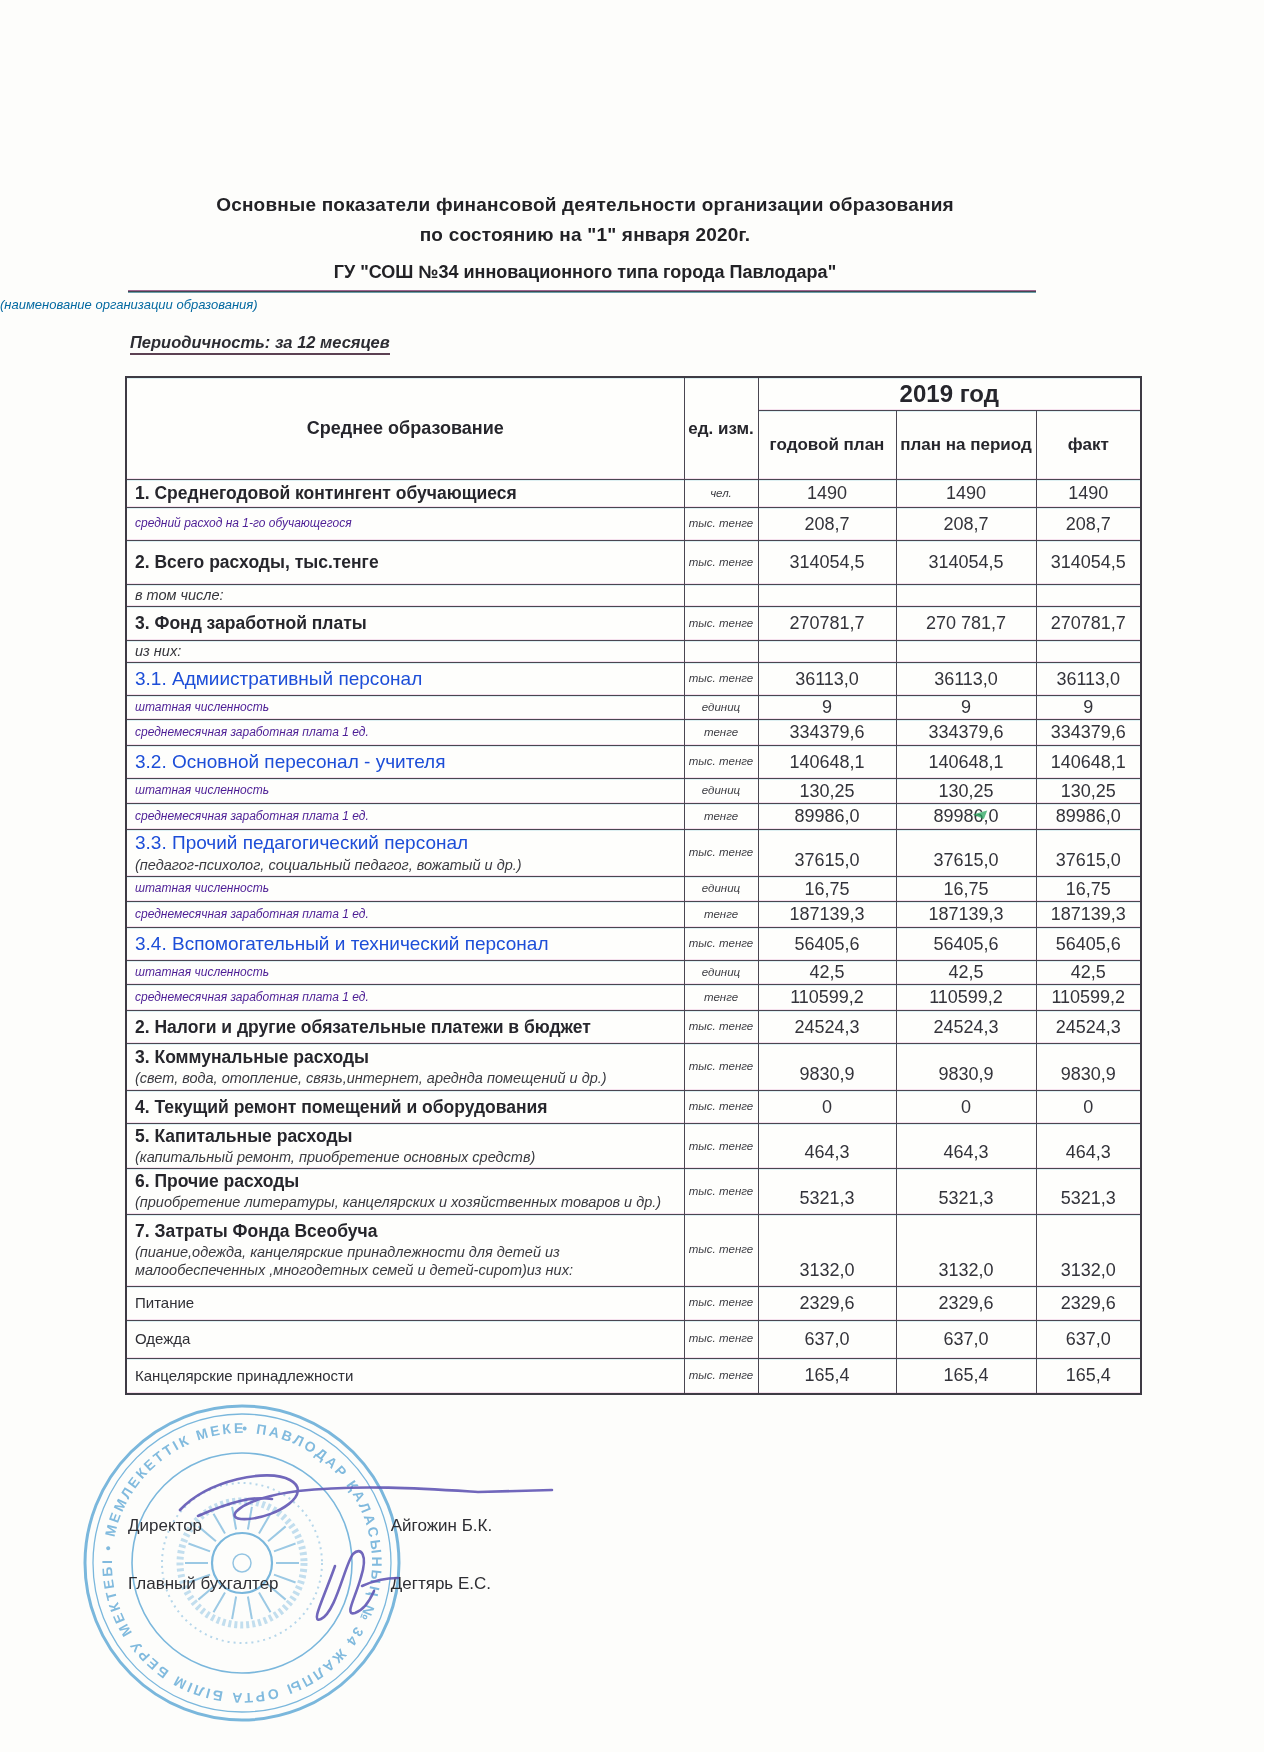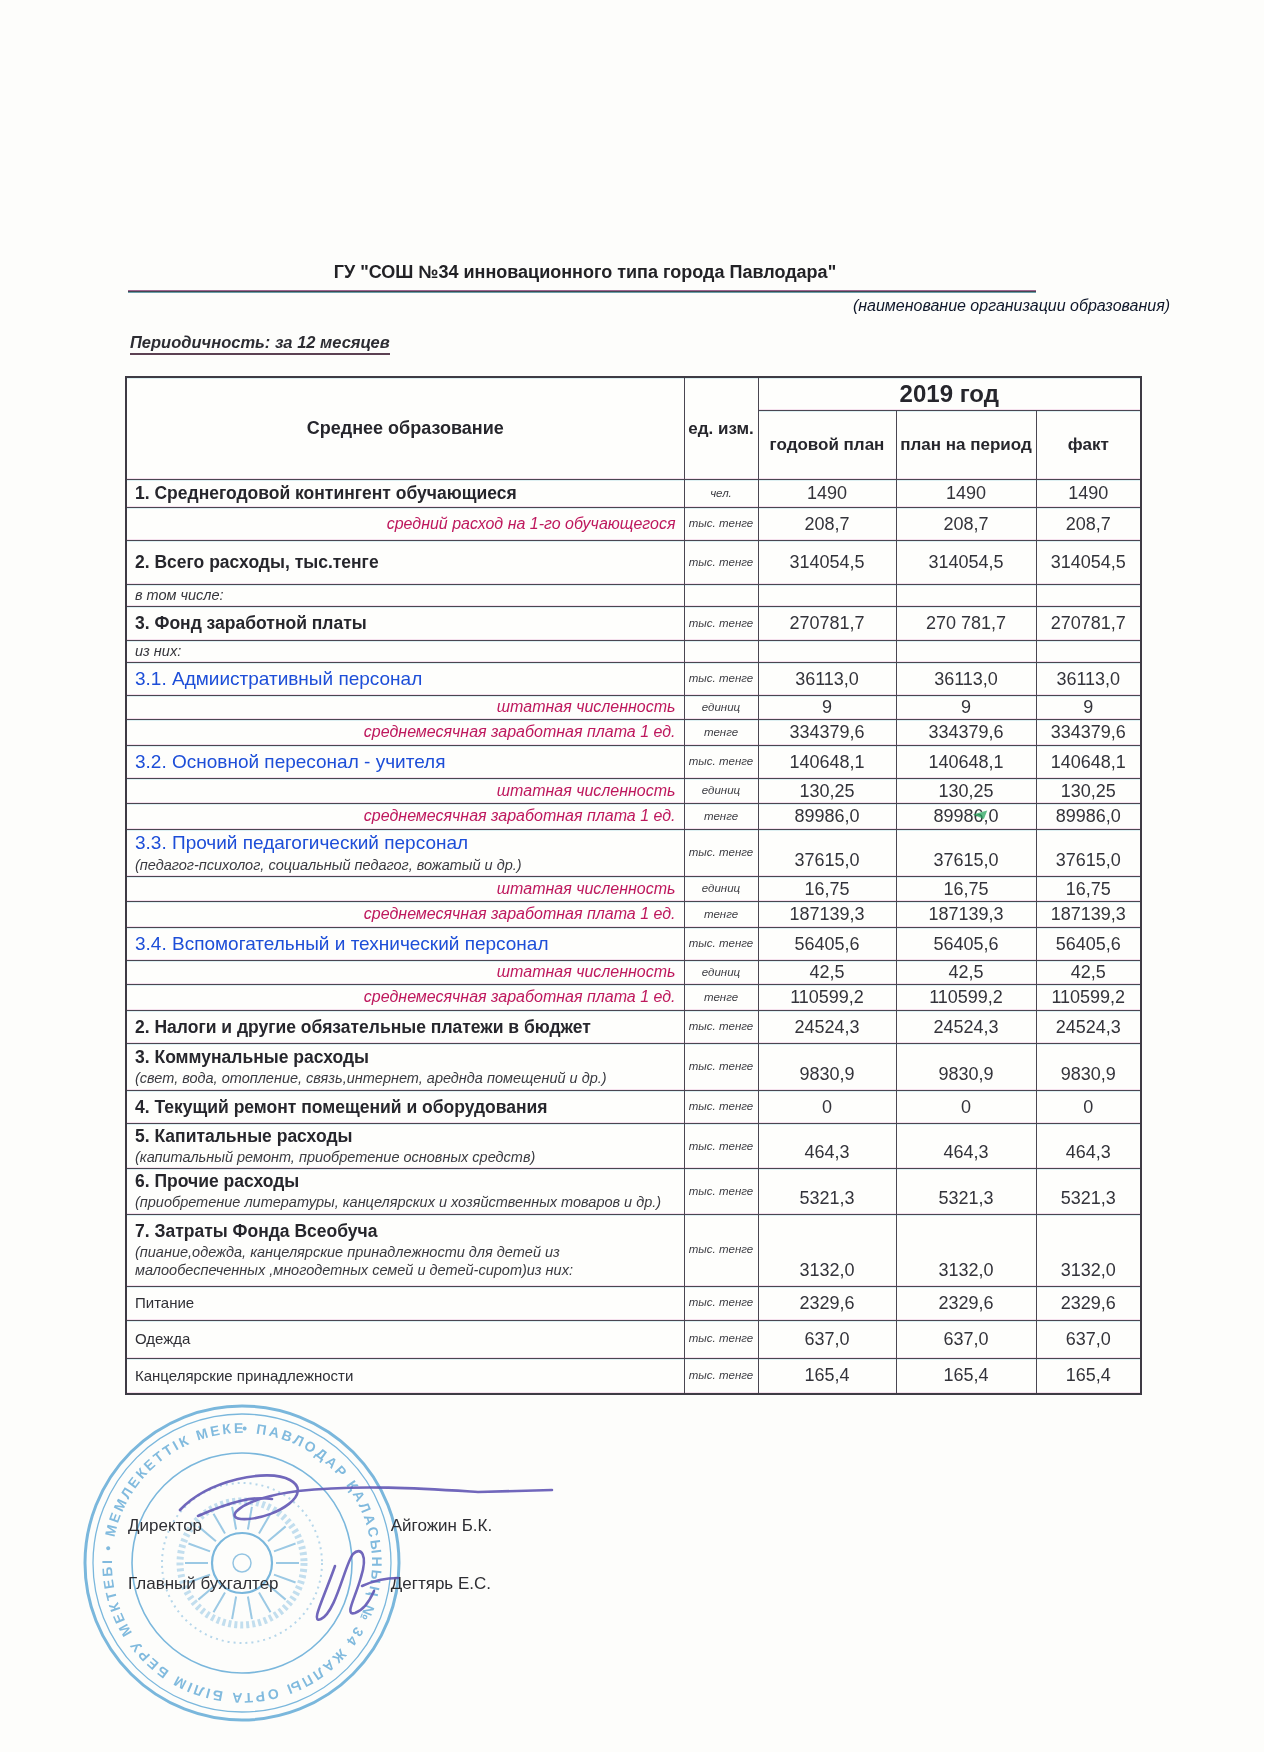--- a/index.html
+++ b/index.html
@@ -7,43 +7,43 @@
     position:relative; width:1264px; height:1752px; margin:0 auto;
     background:#fdfdfb; overflow:hidden;
     font-family:"Liberation Sans", sans-serif; color:#2e2e33;
   }
   .title{position:absolute; top:190px; left:0; width:1170px; text-align:center;
     font-weight:bold; font-size:19px; line-height:1.6; color:#222226; letter-spacing:.2px;}
   .org{position:absolute; top:262px; left:0; width:1170px; text-align:center;
     font-weight:bold; font-size:18px; color:#222226;}
   .org-rule{position:absolute; top:290px; left:128px; width:908px; height:3px;
     background:linear-gradient(to bottom, rgba(200,60,160,.65), #3c3a42 45%, rgba(40,170,190,.6));}
-  .org-caption{position:absolute; top:297px; left:0; width:1170px; text-align:right;
-    font-style:italic; font-size:16px; color:#0f172a;}
+  .org-caption{position:absolute; top:297px; left:0; width:1170px; text-align:left;
+    font-style:italic; font-size:13px; color:#0369a1;}
   .periodicity{position:absolute; top:333px; left:130px;
     font-style:italic; font-weight:bold; font-size:16.5px; color:#2d2d33;
     border-bottom:2px solid #5c4152; padding-bottom:1px;}
   .fin-table{
     position:absolute; top:376px; left:125px; width:1015px;
     border-collapse:collapse; table-layout:fixed;
     border:2.5px solid #3e3b44; background:#fefefc;
   }
   .fin-table td,.fin-table th{
     border:1.8px solid #4a4651; background:#fefefc;
     box-shadow: inset 0 1px 0 rgba(0,150,180,.13), inset 0 -1px 0 rgba(190,30,150,.13);
     overflow:hidden;
   }
   .th-name{font-weight:bold; font-size:18px; color:#26262c; text-align:center; vertical-align:middle;}
   .th-unit{font-weight:bold; font-size:17px; color:#26262c; vertical-align:middle; line-height:1.15; padding:2px;}
   .th-year{font-weight:bold; font-size:24px; color:#26262c; text-align:center; height:30px; vertical-align:middle;}
   .th-sub{font-weight:bold; font-size:17px; color:#26262c; text-align:center; vertical-align:middle; line-height:1.2; height:64px; padding:2px;}
   .lc{padding:2px 8px; vertical-align:middle; text-align:left;}
   .lab-b{font-weight:bold; font-size:17.5px; color:#26262c; line-height:1.15;}
   .lab-r{font-size:19px; color:#1d4ed8; line-height:1.15;}
-  .lab-i{font-style:italic; font-size:16px; color:#be185d; line-height:1.15;text-align:right;}
+  .lab-i{font-style:italic; font-size:12px; color:#4c1d95; line-height:1.15;}
   .lab-n{font-style:italic; font-size:14.5px; color:#35353b; line-height:1.1;}
   .lab-p{font-size:15px; color:#2f2f35; line-height:1.15;}
   .sublab{font-style:italic; font-size:14.5px; color:#3a3a40; line-height:1.25; margin-top:2px;}
   .uc{font-style:italic; font-size:11.5px; text-align:center; vertical-align:middle;
       color:#3c3c42; line-height:1.15; padding:2px 1px;}
   .vc{text-align:center; font-size:18px; color:#33333a; vertical-align:middle; padding:1px 2px;}
   .vc.vb{vertical-align:bottom; padding-bottom:5px;}
   .rel{position:relative;}
   .green-mark{position:absolute; top:4px; left:56%; width:0; height:0;
     border-left:12px solid transparent; border-bottom:9px solid rgba(40,165,95,.75);
@@ -52,20 +52,24 @@
   .sig-label{display:inline-block; min-width:258px;}
   .sig-name{display:inline-block;}
   .stamp-svg{position:absolute; left:75px; top:1396px; opacity:.82;}
   .ink-svg{position:absolute; left:0; top:0; pointer-events:none;}
 </style>
 </head>
 <body>
 
 <div class="doc">
 
+  <div class="title">
+    <div>Основные показатели финансовой деятельности организации образования</div>
+    <div>по состоянию на "1" января 2020г.</div>
+  </div>
 
   <div class="org">ГУ "СОШ №34 инновационного типа города Павлодара"</div>
   <div class="org-rule"></div>
   <div class="org-caption">(наименование организации образования)</div>
 
   <div class="periodicity">Периодичность: за 12 месяцев</div>
 
   <table class="fin-table">
     <colgroup>
       <col style="width:558px">

